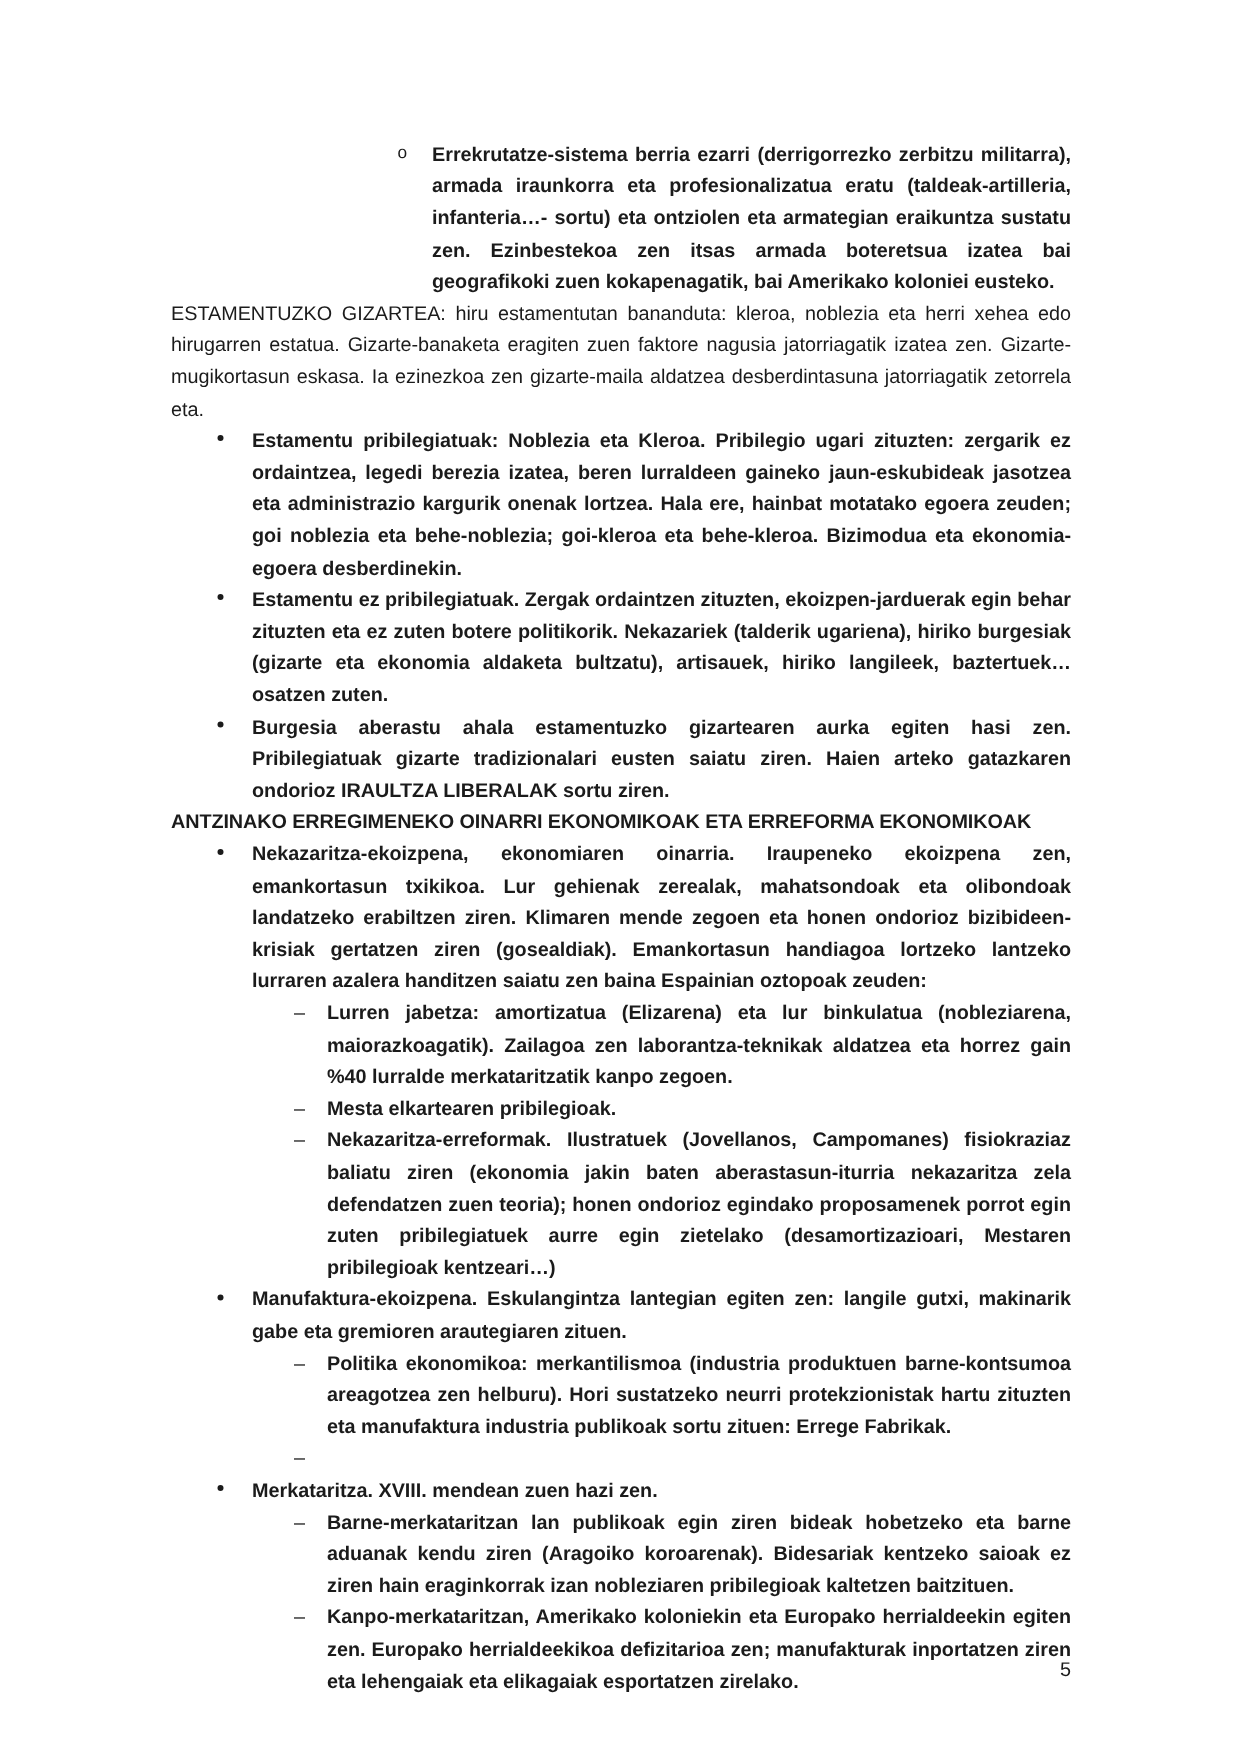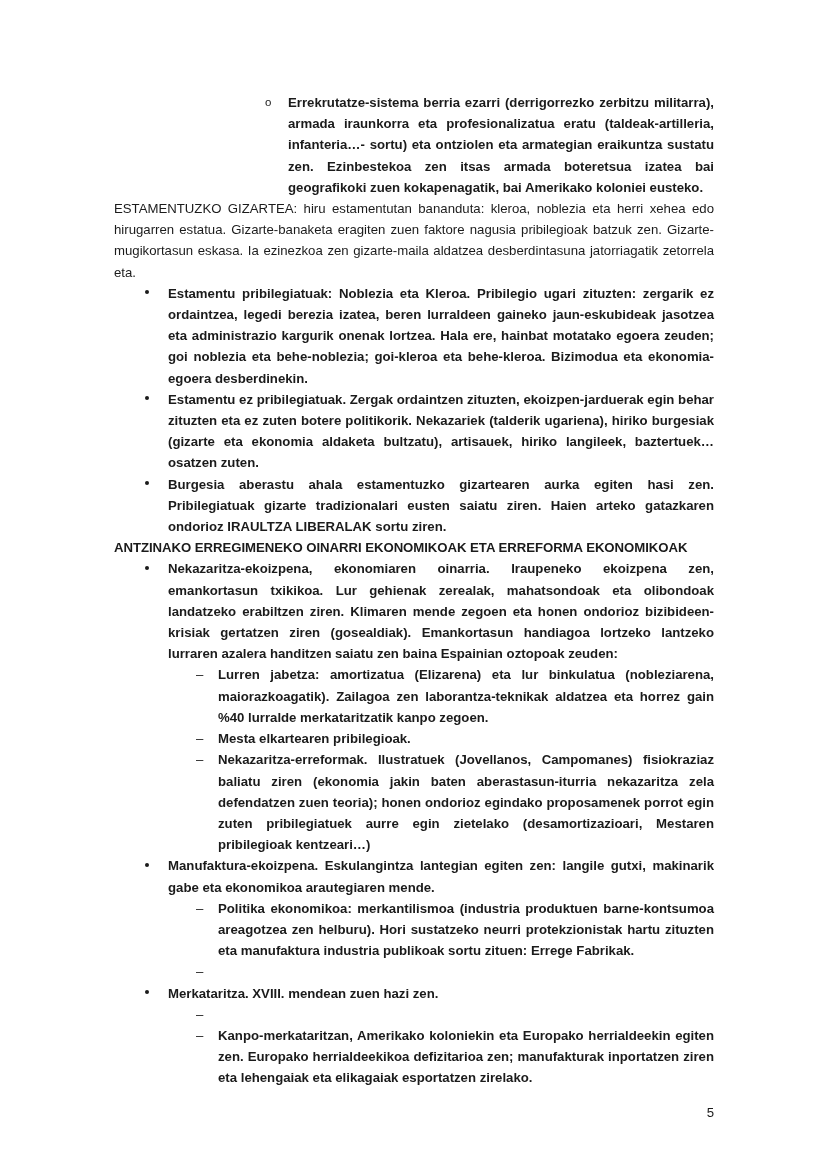--- a/index.html
+++ b/index.html
@@ -99,21 +99,21 @@
 </style>
 </head>
 <body>
 
 <div class="page">
   <div class="content" id="doc-body">
       <div class="lvl lvl-circle">
         <div class="marker">o</div>
         <div class="body-text">Errekrutatze-sistema berria ezarri (derrigorrezko zerbitzu militarra), armada iraunkorra eta profesionalizatua eratu (taldeak-artilleria, infanteria…- sortu) eta ontziolen eta armategian eraikuntza sustatu zen. Ezinbestekoa zen itsas armada boteretsua izatea bai geografikoki zuen kokapenagatik, bai Amerikako koloniei eusteko.</div>
       </div>
-      <div class="para lvl-plain">ESTAMENTUZKO GIZARTEA: hiru estamentutan bananduta: kleroa, noblezia eta herri xehea edo hirugarren estatua. Gizarte-banaketa eragiten zuen faktore nagusia pribilegioak batzuk zen. Gizarte-mugikortasun eskasa. Ia ezinezkoa zen gizarte-maila aldatzea desberdintasuna jatorriagatik zetorrela eta.</div>
+      <div class="para lvl-plain">ESTAMENTUZKO GIZARTEA: hiru estamentutan bananduta: kleroa, noblezia eta herri xehea edo hirugarren estatua. Gizarte-banaketa eragiten zuen faktore nagusia jatorriagatik izatea zen. Gizarte-mugikortasun eskasa. Ia ezinezkoa zen gizarte-maila aldatzea desberdintasuna jatorriagatik zetorrela eta.</div>
       <div class="lvl lvl-bullet">
         <div class="marker"><span class="dot"></span></div>
         <div class="body-text">Estamentu pribilegiatuak: Noblezia eta Kleroa. Pribilegio ugari zituzten: zergarik ez ordaintzea, legedi berezia izatea, beren lurraldeen gaineko jaun-eskubideak jasotzea eta administrazio kargurik onenak lortzea. Hala ere, hainbat motatako egoera zeuden; goi noblezia eta behe-noblezia; goi-kleroa eta behe-kleroa. Bizimodua eta ekonomia-egoera desberdinekin.</div>
       </div>
       <div class="lvl lvl-bullet">
         <div class="marker"><span class="dot"></span></div>
         <div class="body-text">Estamentu ez pribilegiatuak. Zergak ordaintzen zituzten, ekoizpen-jarduerak egin behar zituzten eta ez zuten botere politikorik. Nekazariek (talderik ugariena), hiriko burgesiak (gizarte eta ekonomia aldaketa bultzatu), artisauek, hiriko langileek, baztertuek… osatzen zuten.</div>
       </div>
       <div class="lvl lvl-bullet">
         <div class="marker"><span class="dot"></span></div>
@@ -131,35 +131,36 @@
       <div class="lvl lvl-dash">
         <div class="marker">–</div>
         <div class="body-text">Mesta elkartearen pribilegioak.</div>
       </div>
       <div class="lvl lvl-dash">
         <div class="marker">–</div>
         <div class="body-text">Nekazaritza-erreformak. Ilustratuek (Jovellanos, Campomanes) fisiokraziaz baliatu ziren (ekonomia jakin baten aberastasun-iturria nekazaritza zela defendatzen zuen teoria); honen ondorioz egindako proposamenek porrot egin zuten pribilegiatuek aurre egin zietelako (desamortizazioari, Mestaren pribilegioak kentzeari…)</div>
       </div>
       <div class="lvl lvl-bullet">
         <div class="marker"><span class="dot"></span></div>
-        <div class="body-text">Manufaktura-ekoizpena. Eskulangintza lantegian egiten zen: langile gutxi, makinarik gabe eta ekonomikoa arautegiaren mende.</div>
+        <div class="body-text">Manufaktura-ekoizpena. Eskulangintza lantegian egiten zen: langile gutxi, makinarik gabe eta gremioren arautegiaren zituen.</div>
       </div>
       <div class="lvl lvl-dash">
         <div class="marker">–</div>
         <div class="body-text">Politika ekonomikoa: merkantilismoa (industria produktuen barne-kontsumoa areagotzea zen helburu). Hori sustatzeko neurri protekzionistak hartu zituzten eta manufaktura industria publikoak sortu zituen: Errege Fabrikak.</div>
       </div>
       <div class="lvl lvl-dash">
         <div class="marker">–</div>
       </div>
       <div class="lvl lvl-bullet">
         <div class="marker"><span class="dot"></span></div>
         <div class="body-text">Merkataritza. XVIII. mendean zuen hazi zen.</div>
       </div>
       <div class="lvl lvl-dash">
         <div class="marker">–</div>
+        <div class="body-text">Barne-merkataritzan lan publikoak egin ziren bideak hobetzeko eta barne aduanak kendu ziren (Aragoiko koroarenak). Bidesariak kentzeko saioak ez ziren hain eraginkorrak izan nobleziaren pribilegioak kaltetzen baitzituen.</div>
       </div>
       <div class="lvl lvl-dash">
         <div class="marker">–</div>
         <div class="body-text">Kanpo-merkataritzan, Amerikako koloniekin eta Europako herrialdeekin egiten zen. Europako herrialdeekikoa defizitarioa zen; manufakturak inportatzen ziren eta lehengaiak eta elikagaiak esportatzen zirelako.</div>
       </div>
     </div>
   <div class="page-number">5</div>
 </div>
 
 </body></html>

